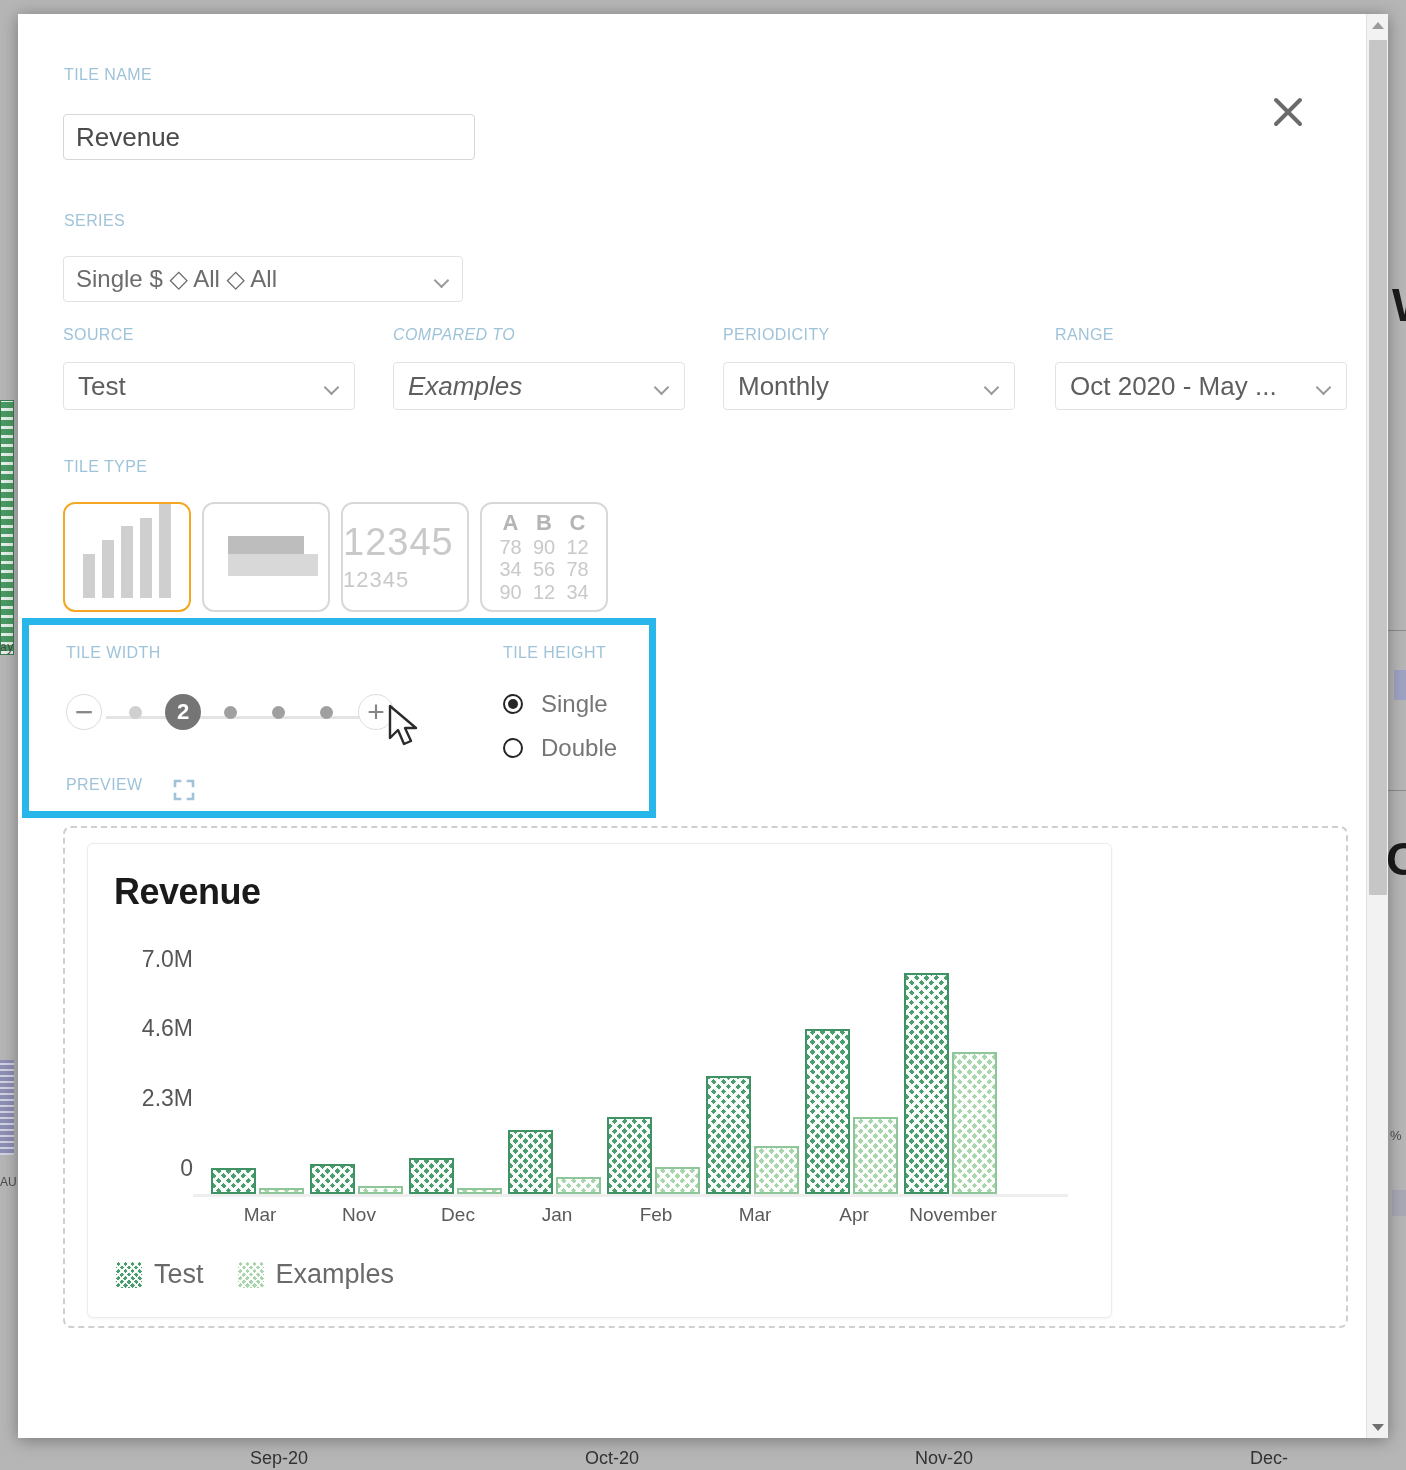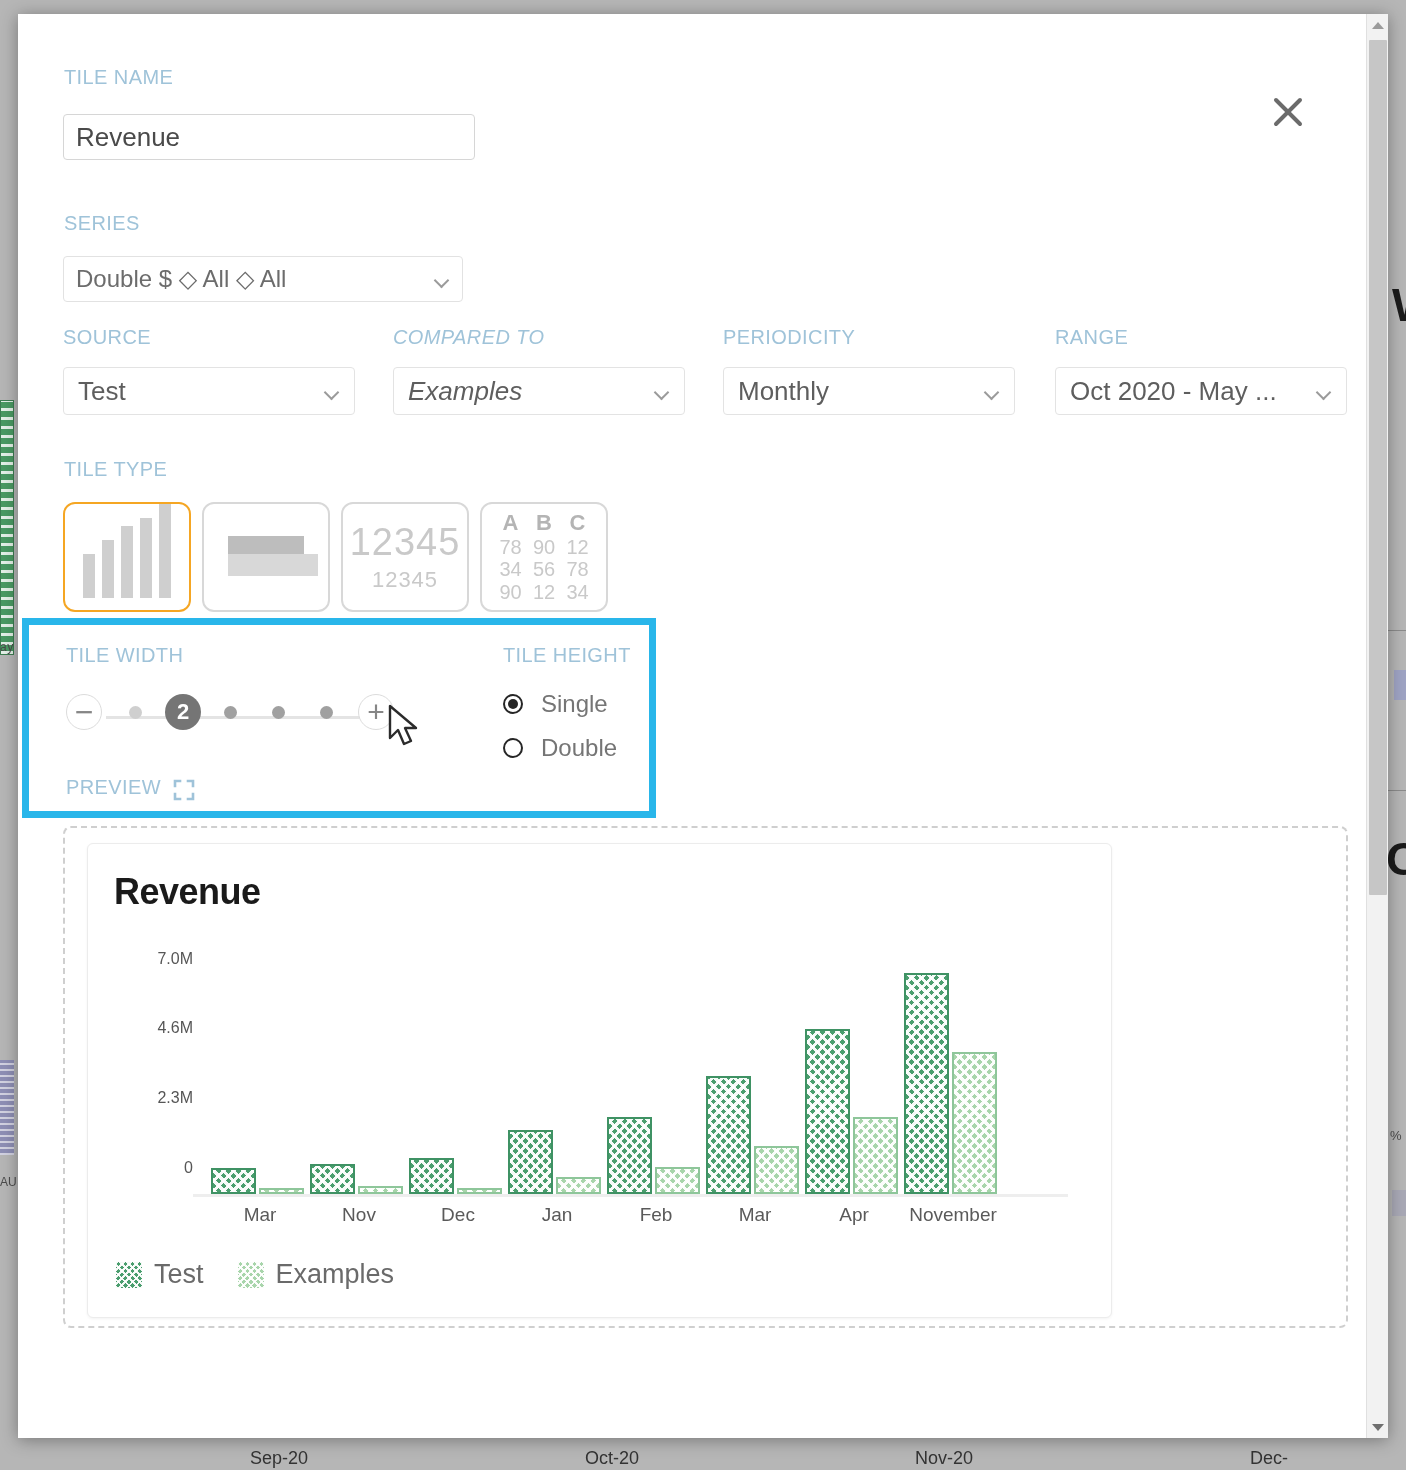--- a/index.html
+++ b/index.html
@@ -97,21 +97,21 @@
   
   .close-btn {
     position: absolute; right: 52px; top: 72px;
     width: 52px; height: 52px; display: flex; align-items: center; justify-content: center;
     cursor: pointer; background: transparent; border: none;
   }
   .close-btn svg { display: block; }
 
   
   .field-label {
-    color: #9fc3d9; font-size: 20px; letter-spacing: .4px;
+    color: #9fc3d9; font-size: 16px; letter-spacing: .4px;
     font-family: "Liberation Sans", sans-serif;
   }
 
   .tile-name-label { position: absolute; left: 46px; top: 52px; }
   .tile-name-input {
     position: absolute; left: 45px; top: 100px; width: 412px; height: 46px;
     border: 1px solid #d6d6d6; border-radius: 4px;
     font-size: 26px; color: #4a4a4a; padding: 0 12px;
     font-family: "Liberation Sans", sans-serif; outline: none; background: #fff;
   }
@@ -161,21 +161,21 @@
 
   .tt-bars { display: flex; align-items: flex-end; gap: 7px; padding-bottom: 12px; }
   .tt-bars span { width: 12px; background: #cfcfcf; display: block; }
 
   .tt-hbars { width: 100%; padding: 0 24px 34px 24px; }
   .tt-hbars div { background: #bdbdbd; height: 18px; }
   .tt-hbars div:nth-child(2) { background: #d8d8d8; height: 22px; width: 118%; }
 
   .tt-nums {
     width: 100%; height: 100%; display: flex; flex-direction: column;
-    align-items: center; justify-content: center; color: #c9c9c9;
+    align-items: flex-start; justify-content: center; color: #c9c9c9;
     font-family: "Liberation Sans", sans-serif; line-height: 1;
   }
   .tt-nums .big { font-size: 38px; letter-spacing: 1px; }
   .tt-nums .small { font-size: 22px; margin-top: 8px; letter-spacing: 1px; }
 
   .tt-table {
     width: 100%; height: 100%; padding: 8px 12px;
     display: flex; flex-direction: column; justify-content: center; color: #c9c9c9;
   }
   .tt-table .trow { display: flex; justify-content: space-between; font-size: 20px; line-height: 1.12; }
@@ -249,21 +249,21 @@
     box-shadow: 0 1px 3px rgba(0,0,0,.05);
   }
   .preview-title {
     position: absolute; left: 26px; top: 27px;
     font-size: 36px; font-weight: 900; color: #1a1a1a; letter-spacing: -.5px;
     font-family: "Liberation Sans", sans-serif;
   }
 
   .chart { position: absolute; left: 0; top: 115px; width: 1025px; height: 290px; }
   .y-label {
-    position: absolute; right: 0; font-size: 16px; color: #565656; text-align: right;
+    position: absolute; right: 0; font-size: 23px; color: #565656; text-align: right;
     transform: translateY(-50%);
   }
   .y-axis { position: absolute; left: 30px; top: 0; width: 75px; height: 235px; }
   .plot { position: absolute; left: 115px; top: 0; width: 855px; height: 235px; }
   .baseline {
     position: absolute; left: 105px; top: 235px; width: 875px; height: 3px; background: #eeeeee;
   }
   .group {
     position: absolute; bottom: 0; height: 235px; display: flex; align-items: flex-end; gap: 3px;
   }
@@ -356,21 +356,21 @@
           <line x1="8" y1="8" x2="32" y2="32" stroke="#6b6b6b" stroke-width="4" stroke-linecap="round"></line>
           <line x1="32" y1="8" x2="8" y2="32" stroke="#6b6b6b" stroke-width="4" stroke-linecap="round"></line>
         </svg>
       </button>
 
       <div class="field-label tile-name-label">TILE NAME</div>
       <input class="tile-name-input" type="text" value="Revenue" style="">
 
       <div class="field-label series-label">SERIES</div>
       <div class="series-select">
-        <span class="val">Double $ ◇ All ◇ All</span>
+        <span class="val">Single $ ◇ All ◇ All</span>
         <span class="chev"></span>
       </div>
 
       <div class="row4">
         <div class="col col-source">
           <span class="field-label">SOURCE</span>
           <div class="sel">
             <span class="val">Test</span>
             <span class="chev"></span>
           </div>

